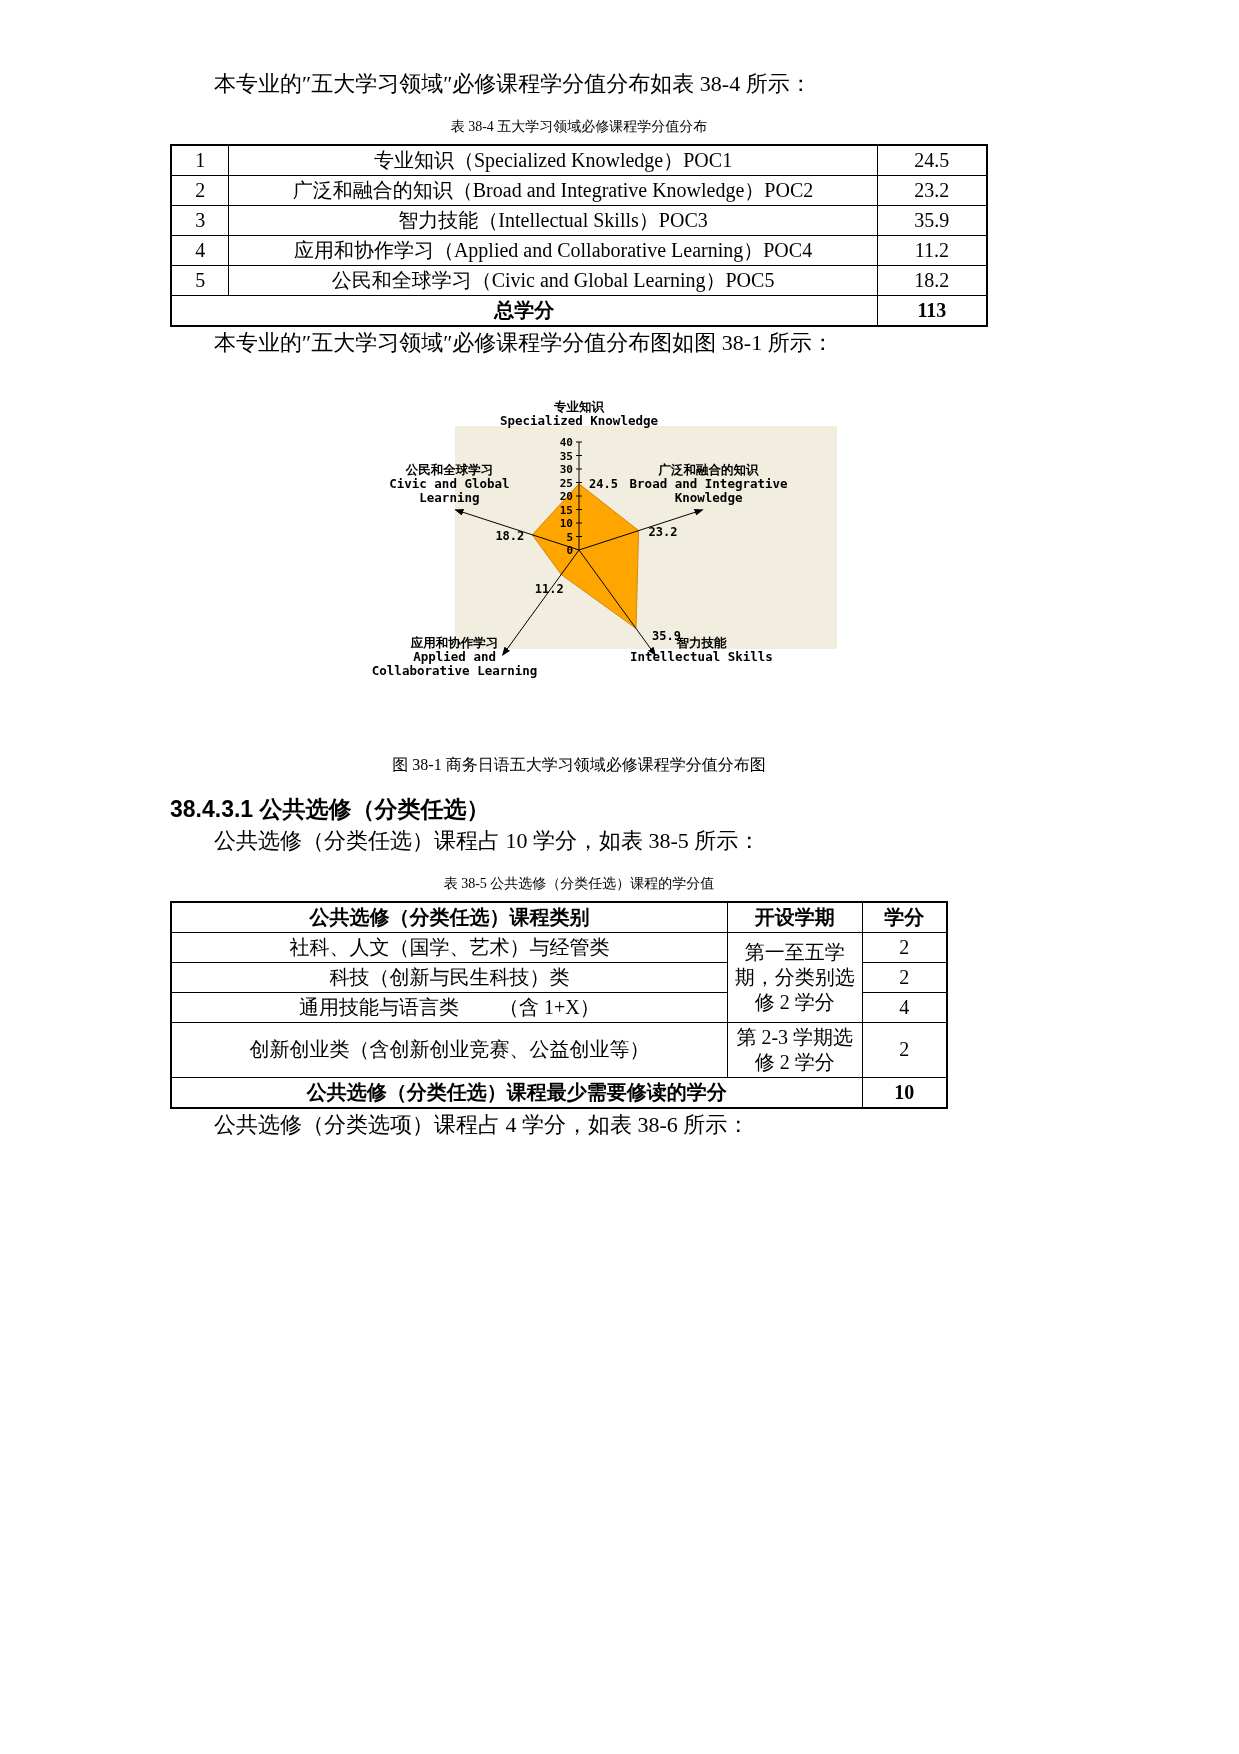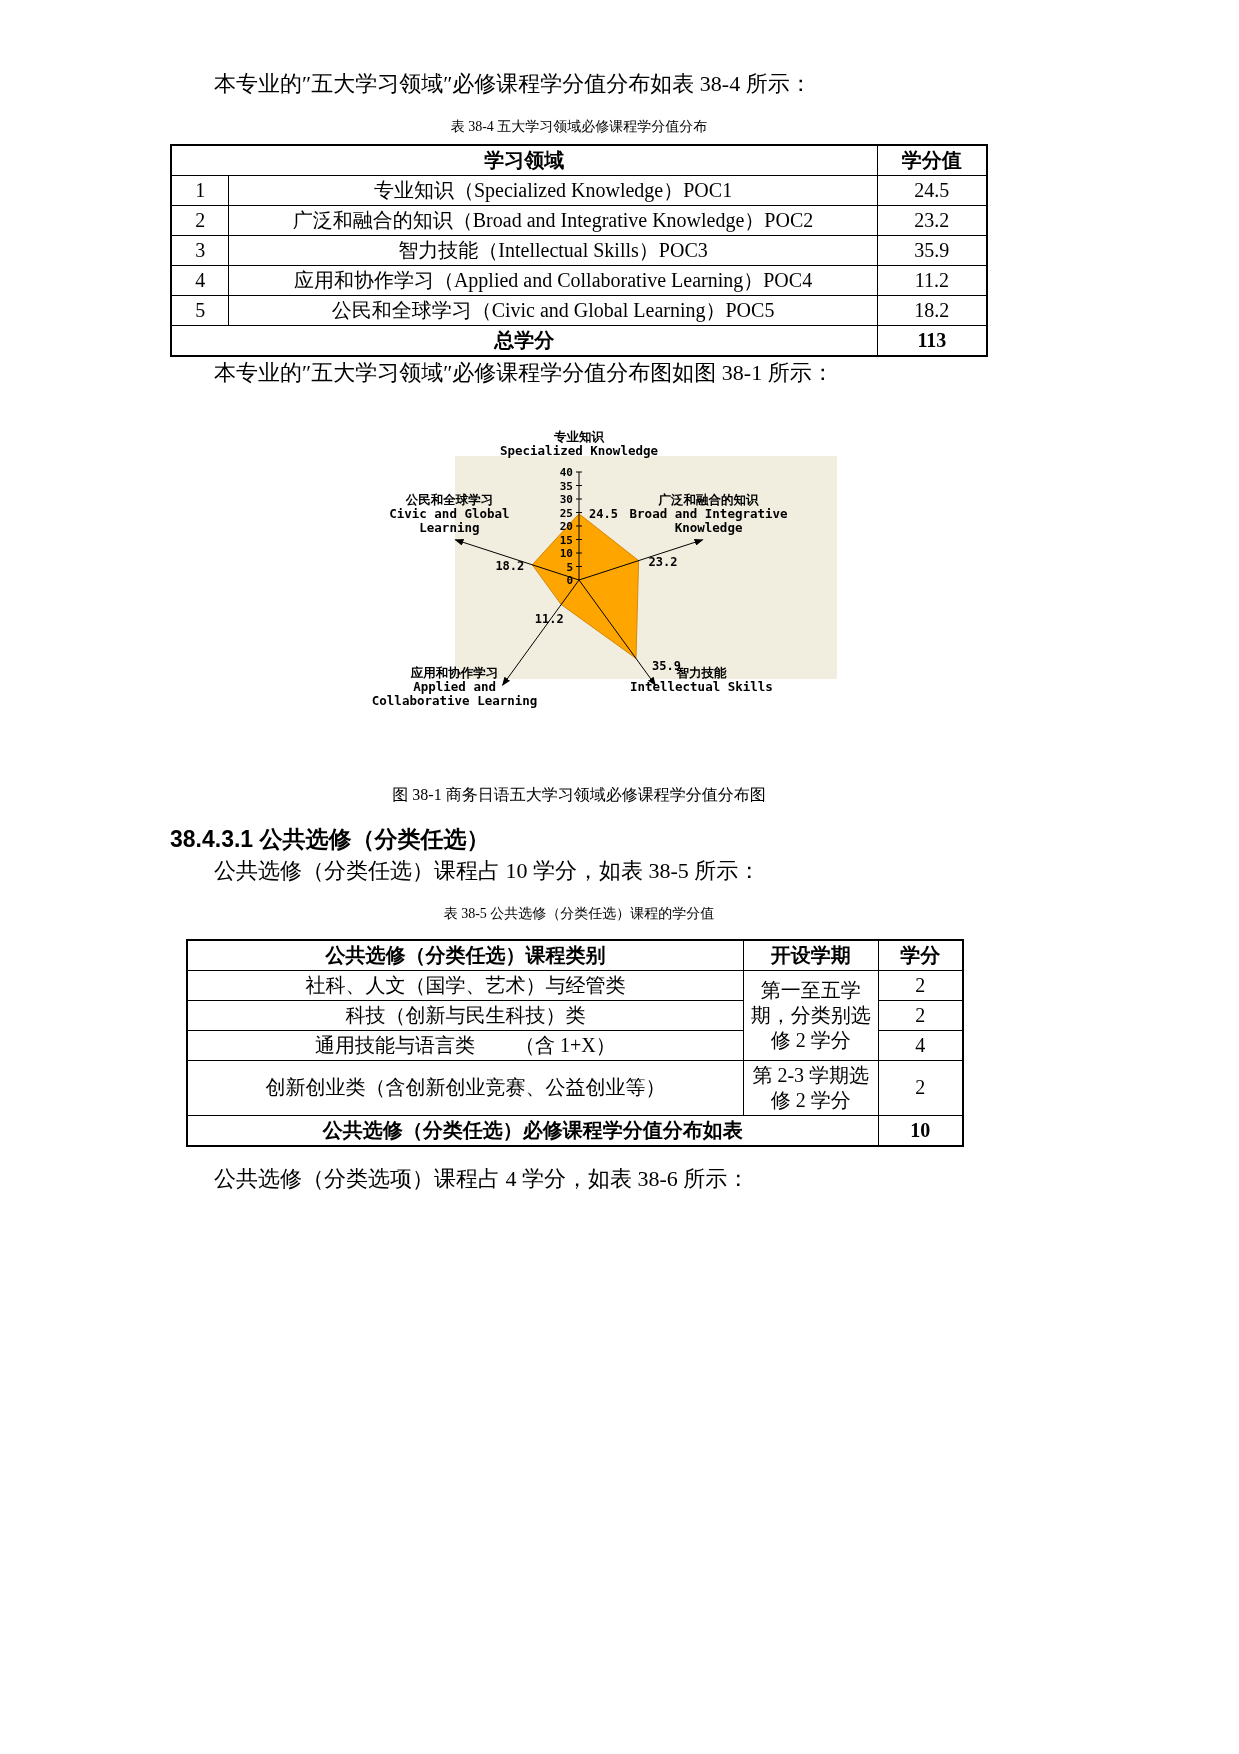--- a/index.html
+++ b/index.html
@@ -8,21 +8,21 @@
     width:1239px; height:1754px; background:#ffffff; color:#000;
     font-family:"Liberation Serif", serif; overflow:hidden;
   }
   .content { margin-left:170px; width:818px; padding-top:68px; }
   p.body { font-size:22px; line-height:1.45; margin:0; }
   p.indent { text-indent:2em; }
   .caption { font-size:14px; text-align:center; margin:18px 0 8px; }
   .fig-caption { font-size:16px; text-align:center; margin:56px 0 0; }
   table.doc-table { border-collapse:collapse; font-size:20px; text-align:center; border:2px solid #000; }
   table.t1 { width:818px; margin:0; }
-  table.t2 { width:778px; margin:16px; }
+  table.t2 { width:778px; margin:0; }
   .doc-table th, .doc-table td { border:1px solid #000; padding:2px 6px; height:27px; line-height:1.25; }
   .doc-table th { font-weight:bold; }
   .bold { font-weight:bold; }
   .para2 { margin-top:16px; }
   .chart-wrap { width:560px; margin:26px auto 0; }
   h2.sec {
     font-family:"Liberation Sans", sans-serif; font-weight:bold;
     font-size:23px; margin:50px 0 0;
   }
   h2.sub { margin-top:18px; }
@@ -41,24 +41,20 @@
 
   <div class="caption">表 38-4 五大学习领域必修课程学分值分布</div>
 
   <table class="doc-table t1">
     <colgroup>
         <col style="width:58px">
         <col style="width:650px">
         <col style="width:110px">
       </colgroup>
     <tbody>
-      <tr>
-        <th colspan="2">学习领域</th>
-        <th>学分值</th>
-      </tr>
       <tr>
         <td>1</td>
         <td>专业知识（Specialized Knowledge）POC1</td>
         <td>24.5</td>
       </tr>
       <tr>
         <td>2</td>
         <td>广泛和融合的知识（Broad and Integrative Knowledge）POC2</td>
         <td>23.2</td>
       </tr>
@@ -170,21 +166,21 @@
       <tr>
         <td>通用技能与语言类　　（含 1+X）</td>
         <td>4</td>
       </tr>
       <tr>
         <td>创新创业类（含创新创业竞赛、公益创业等）</td>
         <td>第 2-3 学期选修 2 学分</td>
         <td>2</td>
       </tr>
       <tr>
-        <td colspan="2" class="bold">公共选修（分类任选）必修课程学分值分布如表</td>
+        <td colspan="2" class="bold">公共选修（分类任选）课程最少需要修读的学分</td>
         <td class="bold">10</td>
       </tr>
     </tbody>
   </table>
 
 
   <p class="body indent para4">公共选修（分类选项）课程占 4 学分，如表 38-6 所示：</p>
 
 </div>
 

